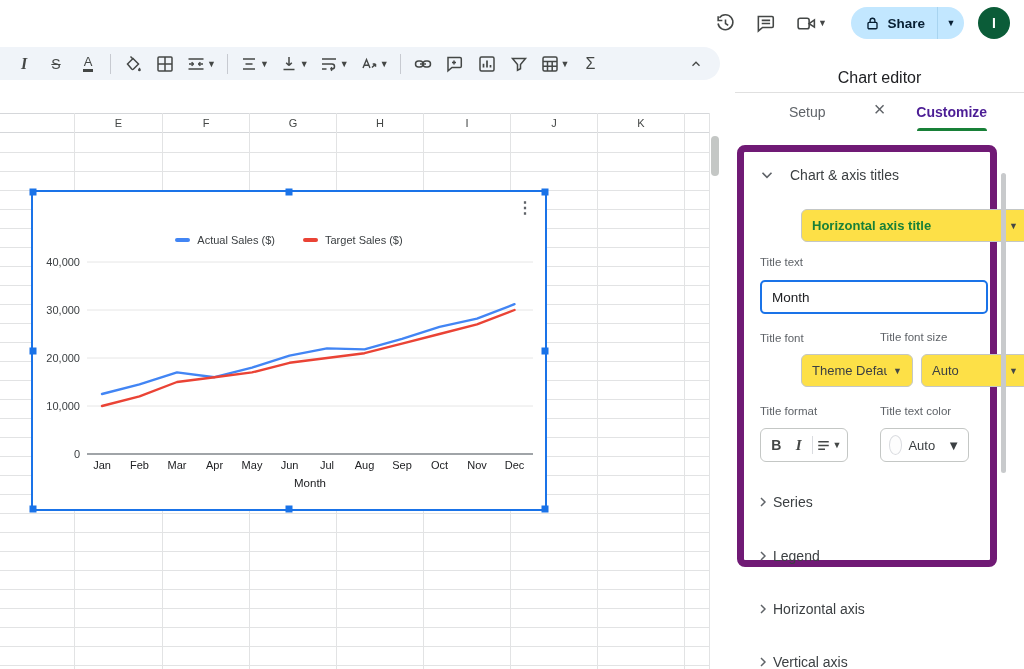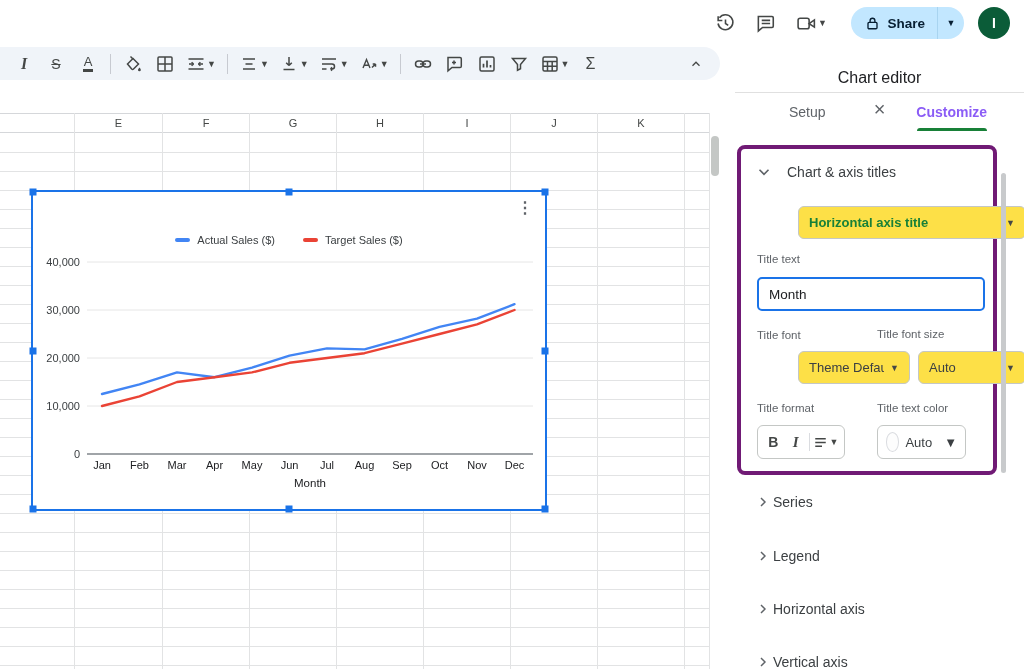--- a/index.html
+++ b/index.html
@@ -72,26 +72,26 @@
   
   #panel { position:absolute; left:735px; top:45px; width:289px; height:624px; background:#fff; }
   #panel-header { position:absolute; top:12px; left:16px; right:16px; height:24px;
     display:flex; align-items:center; gap:12px;flex-direction:column; }
   #panel-title { font-size:16px; color:#202124; flex:1; }
   #panel-close { border:none; background:transparent; font-size:20px; color:#5f6368; cursor:pointer; line-height:1; }
   #panel-divider { position:absolute; top:47px; left:0; width:289px; height:1px; background:#e0e0e0; }
   #panel-tabs { position:absolute; top:48px; left:0; width:289px; height:38px; display:flex; }
   .ptab { flex:1; border:none; background:transparent; font-family:inherit; font-size:14px;
     color:#5f6368; cursor:pointer; position:relative; }
-  .ptab.active { color:#8b5cf6; font-weight:700; }
+  .ptab.active { color:#4c1d95; font-weight:700; }
   .ptab.active::after { content:""; position:absolute; left:50%; transform:translateX(-50%);
     bottom:0; width:70px; height:3px; background:#188038; border-radius:3px 3px 0 0; }
 
-  #card { position:absolute; left:2px; top:100px; width:260px; height:330px;
-    border:4px solid #701a75; border-radius:8px; background:#fff; }
+  #card { position:absolute; left:2px; top:100px; width:260px; height:422px;
+    border:7px solid #701a75; border-radius:8px; background:#fff; }
   #card-head { position:absolute; top:14px; left:14px; display:flex; align-items:center;
     gap:14px; cursor:pointer; background:transparent; border:none; font-family:inherit; }
   #card-head span { font-size:14px; color:#3c4043; }
   .dropdown { position:absolute; height:33px; border:1px solid #c4c7c5; border-radius:6px;
     background:#fde047; display:flex; align-items:center; justify-content:space-between;
     padding:0 10px; cursor:pointer; font-family:inherit;margin-left:41px; }
   .dropdown .dval { font-size:13px; color:#3c4043; white-space:nowrap; overflow:hidden; }
   .dropdown .dval.green { color:#188038; font-weight:700; }
   .dd-caret { font-size:9px; color:#444746; margin-left:6px; }
   .flabel { position:absolute; font-size:11.5px; color:#5f6368; }

